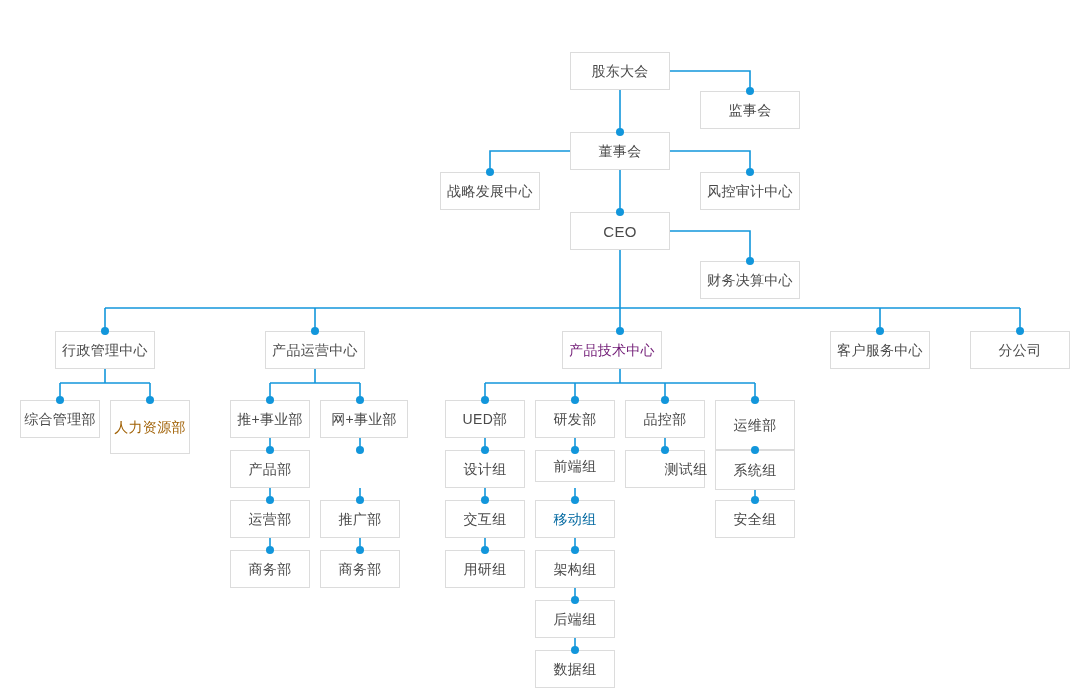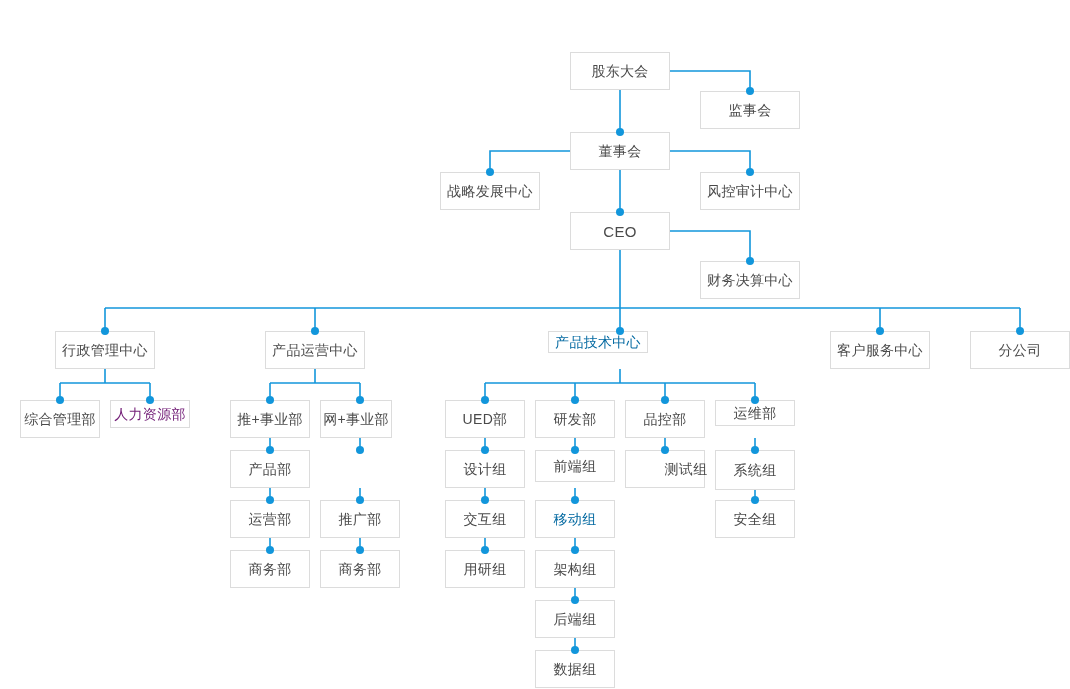--- a/index.html
+++ b/index.html
@@ -101,43 +101,43 @@
     </svg>
 <div class="node" style="left: 570px; top: 52px; width: 100px; height: 38px; border-color: rgb(220, 220, 220); color: rgb(74, 74, 74);">股东大会</div>
     <div class="node" style="left: 700px; top: 91px; width: 100px; height: 38px; border-color: rgb(220, 220, 220); color: rgb(74, 74, 74);">监事会</div>
     <div class="node" style="left: 570px; top: 132px; width: 100px; height: 38px; border-color: rgb(220, 220, 220); color: rgb(74, 74, 74);">董事会</div>
     <div class="node" style="left: 700px; top: 172px; width: 100px; height: 38px; border-color: rgb(220, 220, 220); color: rgb(74, 74, 74);">风控审计中心</div>
     <div class="node" style="left: 440px; top: 172px; width: 100px; height: 38px; border-color: rgb(220, 220, 220); color: rgb(74, 74, 74);">战略发展中心</div>
     <div class="node latin" style="left: 570px; top: 212px; width: 100px; height: 38px; border-color: rgb(220, 220, 220); color: rgb(74, 74, 74);">CEO</div>
     <div class="node" style="left: 700px; top: 261px; width: 100px; height: 38px; border-color: rgb(220, 220, 220); color: rgb(74, 74, 74);">财务决算中心</div>
     <div class="node" style="left: 55px; top: 331px; width: 100px; height: 38px; border-color: rgb(220, 220, 220); color: rgb(74, 74, 74);">行政管理中心</div>
     <div class="node" style="left: 20px; top: 400px; width: 80px; height: 38px; border-color: rgb(220, 220, 220); color: rgb(74, 74, 74);">综合管理部</div>
-    <div class="node" style="left: 110px; top: 400px; width: 80px; height: 28px; border-color: rgb(220, 220, 220); color: #701a75;">人力资源部</div>
+    <div class="node" style="left: 110px; top: 400px; width: 80px; height: 54px; border-color: rgb(220, 220, 220); color: #a16207;">人力资源部</div>
     <div class="node" style="left: 265px; top: 331px; width: 100px; height: 38px; border-color: rgb(220, 220, 220); color: rgb(74, 74, 74);">产品运营中心</div>
     <div class="node" style="left: 230px; top: 400px; width: 80px; height: 38px; border-color: rgb(220, 220, 220); color: rgb(74, 74, 74);">推+事业部</div>
     <div class="node" style="left: 230px; top: 450px; width: 80px; height: 38px; border-color: rgb(220, 220, 220); color: rgb(74, 74, 74);">产品部</div>
     <div class="node" style="left: 230px; top: 500px; width: 80px; height: 38px; border-color: rgb(220, 220, 220); color: rgb(74, 74, 74);">运营部</div>
     <div class="node" style="left: 230px; top: 550px; width: 80px; height: 38px; border-color: rgb(220, 220, 220); color: rgb(74, 74, 74);">商务部</div>
-    <div class="node" style="left: 320px; top: 400px; width: 72px; height: 38px; border-color: rgb(220, 220, 220); color: rgb(74, 74, 74);">网+事业部</div>
+    <div class="node" style="left: 320px; top: 400px; width: 88px; height: 38px; border-color: rgb(220, 220, 220); color: rgb(74, 74, 74);">网+事业部</div>
     <div class="node" style="left: 320px; top: 500px; width: 80px; height: 38px; border-color: rgb(220, 220, 220); color: rgb(74, 74, 74);">推广部</div>
     <div class="node" style="left: 320px; top: 550px; width: 80px; height: 38px; border-color: rgb(220, 220, 220); color: rgb(74, 74, 74);">商务部</div>
-    <div class="node" style="left: 548px; top: 331px; width: 100px; height: 22px; border-color: rgb(220, 220, 220); color: #0369a1;">产品技术中心</div>
+    <div class="node" style="left: 562px; top: 331px; width: 100px; height: 38px; border-color: rgb(220, 220, 220); color: #701a75;">产品技术中心</div>
     <div class="node" style="left: 445px; top: 400px; width: 80px; height: 38px; border-color: rgb(220, 220, 220); color: rgb(74, 74, 74);">UED部</div>
     <div class="node" style="left: 445px; top: 450px; width: 80px; height: 38px; border-color: rgb(220, 220, 220); color: rgb(74, 74, 74);">设计组</div>
     <div class="node" style="left: 445px; top: 500px; width: 80px; height: 38px; border-color: rgb(220, 220, 220); color: rgb(74, 74, 74);">交互组</div>
     <div class="node" style="left: 445px; top: 550px; width: 80px; height: 38px; border-color: rgb(220, 220, 220); color: rgb(74, 74, 74);">用研组</div>
     <div class="node" style="left: 535px; top: 400px; width: 80px; height: 38px; border-color: rgb(220, 220, 220); color: rgb(74, 74, 74);">研发部</div>
     <div class="node" style="left: 535px; top: 450px; width: 80px; height: 32px; border-color: rgb(220, 220, 220); color: rgb(74, 74, 74);">前端组</div>
     <div class="node" style="left: 535px; top: 500px; width: 80px; height: 38px; border-color: rgb(220, 220, 220); color: #0369a1;">移动组</div>
     <div class="node" style="left: 535px; top: 550px; width: 80px; height: 38px; border-color: rgb(220, 220, 220); color: rgb(74, 74, 74);">架构组</div>
     <div class="node" style="left: 535px; top: 600px; width: 80px; height: 38px; border-color: rgb(220, 220, 220); color: rgb(74, 74, 74);">后端组</div>
     <div class="node" style="left: 535px; top: 650px; width: 80px; height: 38px; border-color: rgb(220, 220, 220); color: rgb(74, 74, 74);">数据组</div>
     <div class="node" style="left: 625px; top: 400px; width: 80px; height: 38px; border-color: rgb(220, 220, 220); color: rgb(74, 74, 74);">品控部</div>
     <div class="node" style="left: 625px; top: 450px; width: 80px; height: 38px; border-color: rgb(220, 220, 220); color: rgb(74, 74, 74); padding-left: 42px;">测试组</div>
-    <div class="node" style="left: 715px; top: 400px; width: 80px; height: 26px; border-color: rgb(220, 220, 220); color: rgb(74, 74, 74);">运维部</div>
+    <div class="node" style="left: 715px; top: 400px; width: 80px; height: 50px; border-color: rgb(220, 220, 220); color: rgb(74, 74, 74);">运维部</div>
     <div class="node" style="left: 715px; top: 450px; width: 80px; height: 40px; border-color: rgb(220, 220, 220); color: rgb(74, 74, 74);">系统组</div>
     <div class="node" style="left: 715px; top: 500px; width: 80px; height: 38px; border-color: rgb(220, 220, 220); color: rgb(74, 74, 74);">安全组</div>
     <div class="node" style="left: 830px; top: 331px; width: 100px; height: 38px; border-color: rgb(220, 220, 220); color: rgb(74, 74, 74);">客户服务中心</div>
     <div class="node" style="left: 970px; top: 331px; width: 100px; height: 38px; border-color: rgb(220, 220, 220); color: rgb(74, 74, 74);">分公司</div>
     <div class="dot" style="left: 746px; top: 87px; background: rgb(18, 150, 219);"></div>
     <div class="dot" style="left: 616px; top: 128px; background: rgb(18, 150, 219);"></div>
     <div class="dot" style="left: 486px; top: 168px; background: rgb(18, 150, 219);"></div>
     <div class="dot" style="left: 746px; top: 168px; background: rgb(18, 150, 219);"></div>
     <div class="dot" style="left: 616px; top: 208px; background: rgb(18, 150, 219);"></div>
     <div class="dot" style="left: 746px; top: 257px; background: rgb(18, 150, 219);"></div>

